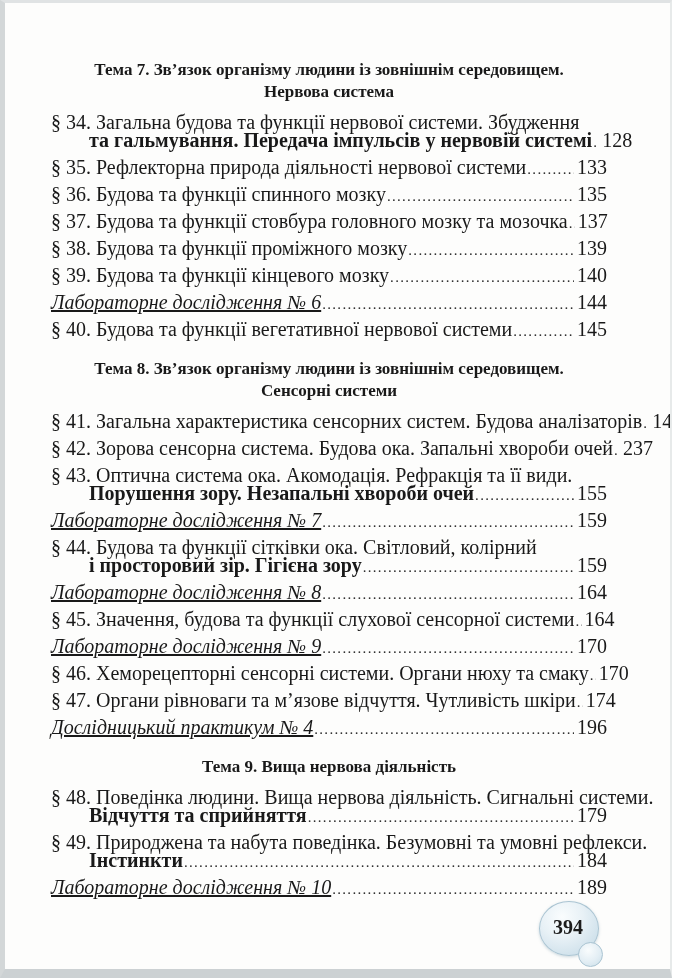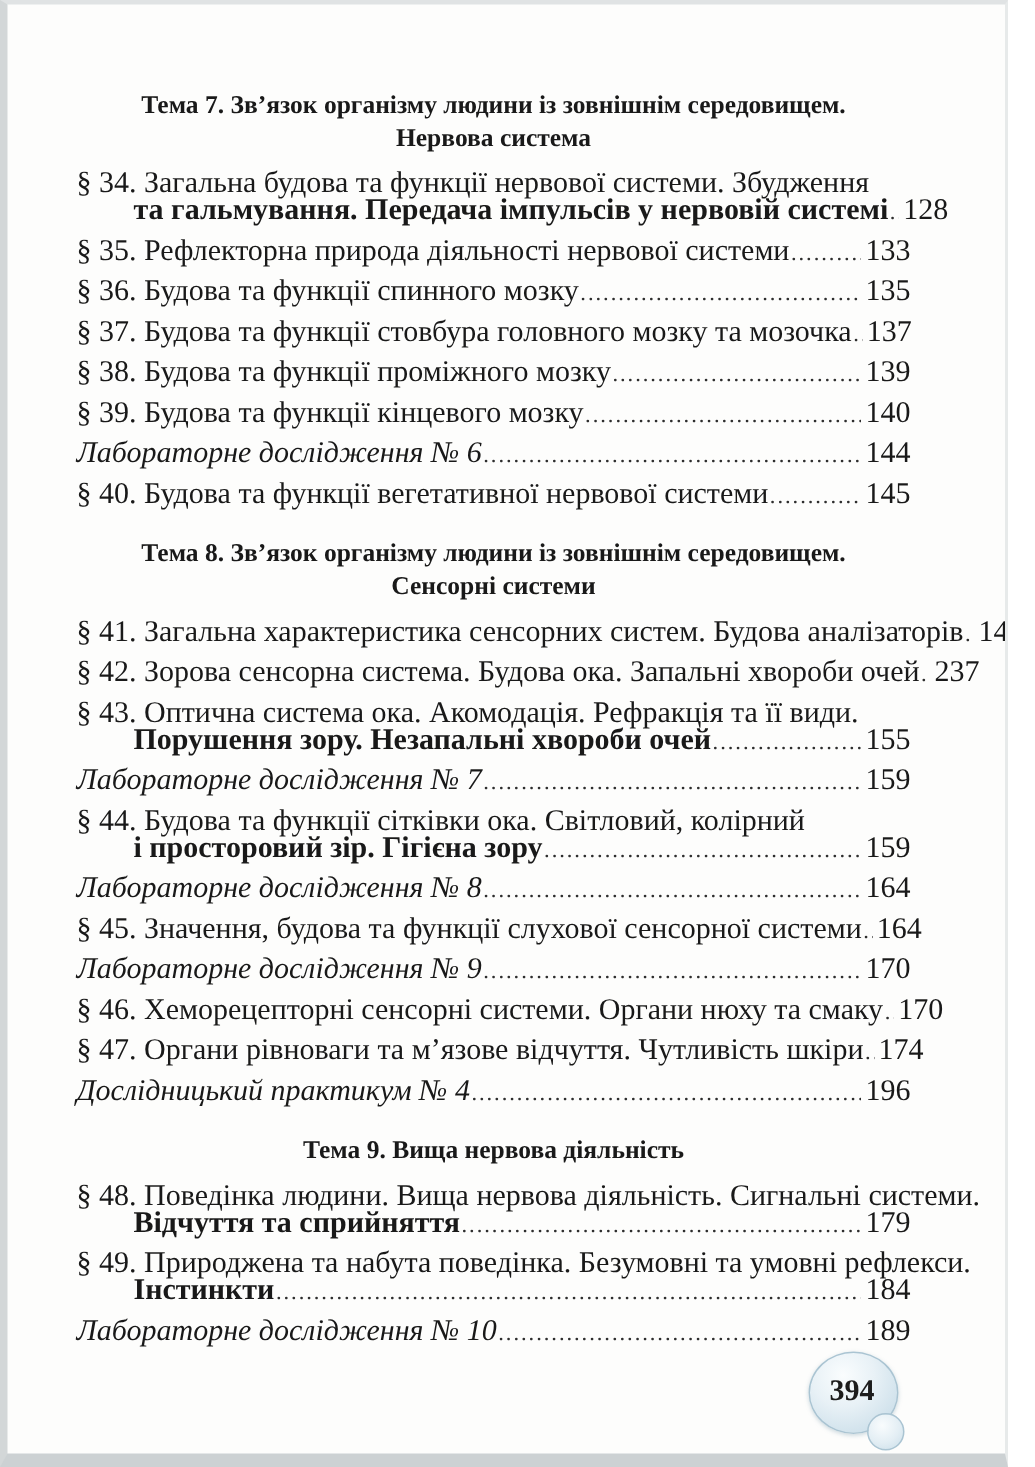--- a/index.html
+++ b/index.html
@@ -34,21 +34,21 @@
   .toc-entry { margin-bottom: 7px; }
   .entry-line {
     display: flex;
     align-items: baseline;
     font-size: 20px;
     line-height: 18px;
     white-space: nowrap;
   }
   .line-text { flex: 0 0 auto; }
   .line-text.cont { padding-left: 38px; font-weight: bold; }
-  .toc-entry.italic .line-text { font-style: italic; }
+  .toc-entry.italic .line-text { font-style: italic; text-decoration: underline; }
   .leader {
     flex: 1 1 auto;
     overflow: hidden;
     min-width: 6px;
     margin: 0 1px;
     color: #2d2d2d;
   }
   .leader::after {
     content: "..........................................................................................................................................................................................";
     font-size: 15px;

